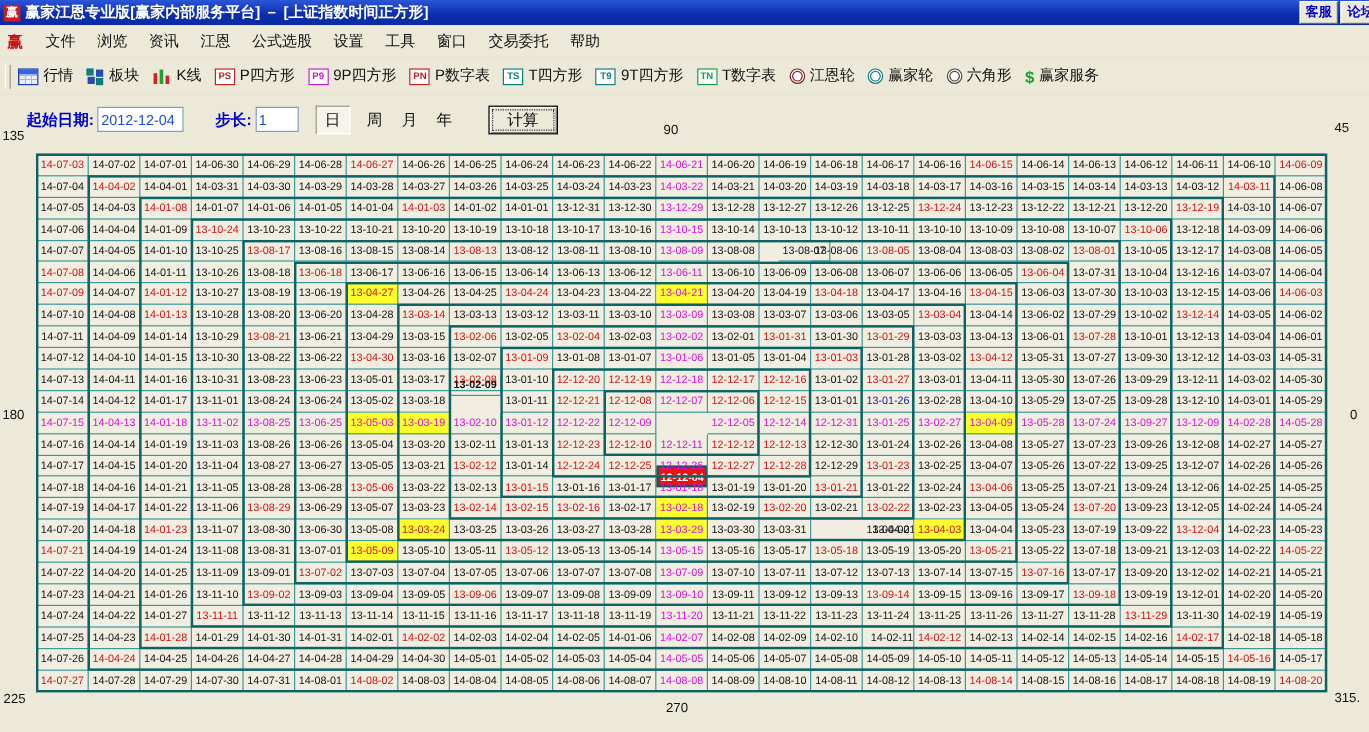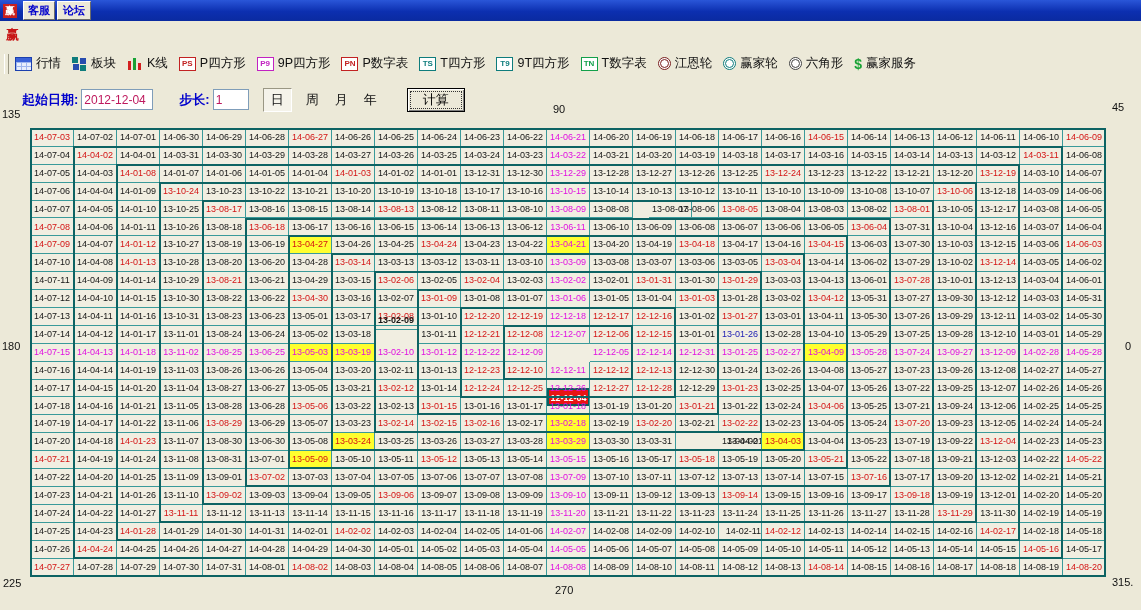--- a/index.html
+++ b/index.html
@@ -37,21 +37,21 @@
   .icon-blocks i{position:absolute;width:6px;height:6px;}
   .icon-kline{width:16px;height:14px;position:relative;}
   .icon-kline i{position:absolute;width:3px;bottom:1px;}
   .icon-wheel{width:13px;height:13px;border-radius:50%;box-sizing:border-box;background:#fff;}
   .icon-dollar{color:#18a335;font-size:14px;font-weight:bold;}
   
   .controls{position:absolute;left:0;top:79px;width:1141px;height:41px;background:#ece9d8;
     display:flex;align-items:center;}
   .clabel{color:#0000cc;font-size:13px;font-weight:bold;white-space:nowrap;}
   .cinput{height:19px;background:#fff;border:1px solid #7f9db9;font-size:12px;
-    color:#be185d;padding:0 2px;font-family:"Liberation Sans",sans-serif;}
+    color:#1d4ed8;padding:0 2px;font-family:"Liberation Sans",sans-serif;}
   .unit{font-size:13px;color:#111;margin:0 8px;}
   .unit.sel{background:#f5f3ea;border:1px solid #9a9784;border-right-color:#fff;
     border-bottom-color:#fff;padding:2px 7px;margin:0 6px 0 0;}
   .calcbtn{margin-left:22px;width:58px;height:24px;background:#ece9d8;font-size:13px;
     border:1px solid #000;box-shadow:inset 1px 1px 0 #fff,inset -1px -1px 0 #808080;
     position:relative;cursor:pointer;}
   .calcbtn:after{content:"";position:absolute;left:2px;top:2px;right:2px;bottom:2px;
     border:1px dotted #333;}
   
   .anglelbl{position:absolute;font-size:11px;color:#111;}
@@ -66,26 +66,39 @@
   .cell.b{color:#2020b4;}
   .cell.ybg{background:#ffff2e;}
   .cell.center{background:#e81414;color:#fff;font-weight:bold;border:2px solid #0b5e5e;}
   .ring{position:absolute;border:2px solid #0d6363;pointer-events:none;box-sizing:border-box;}
 </style>
 </head>
 <body>
 
 <div class="titlebar">
   <div class="appicon">赢</div>
+  <div class="apptitle">赢家江恩专业版[赢家内部服务平台] － [上证指数时间正方形]</div>
   <div class="tbtn">客服</div>
   <div class="tbtn" style="width:32px;margin-right:-10px;">论坛</div>
 </div>
 
 <div class="menubar">
   <span class="mlogo">赢</span>
+  <span style="display:flex;">
+      <span class="mitem">文件</span>
+      <span class="mitem">浏览</span>
+      <span class="mitem">资讯</span>
+      <span class="mitem">江恩</span>
+      <span class="mitem">公式选股</span>
+      <span class="mitem">设置</span>
+      <span class="mitem">工具</span>
+      <span class="mitem">窗口</span>
+      <span class="mitem">交易委托</span>
+      <span class="mitem">帮助</span>
+    </span>
 </div>
 
 <div class="toolbar">
   <div class="grip"></div>
   <span style="display:flex;align-items:center;">
       <span class="titem">
         <span class="icon-table"></span>
         <span class="lbl">行情</span>
       </span>
       <span class="titem">

